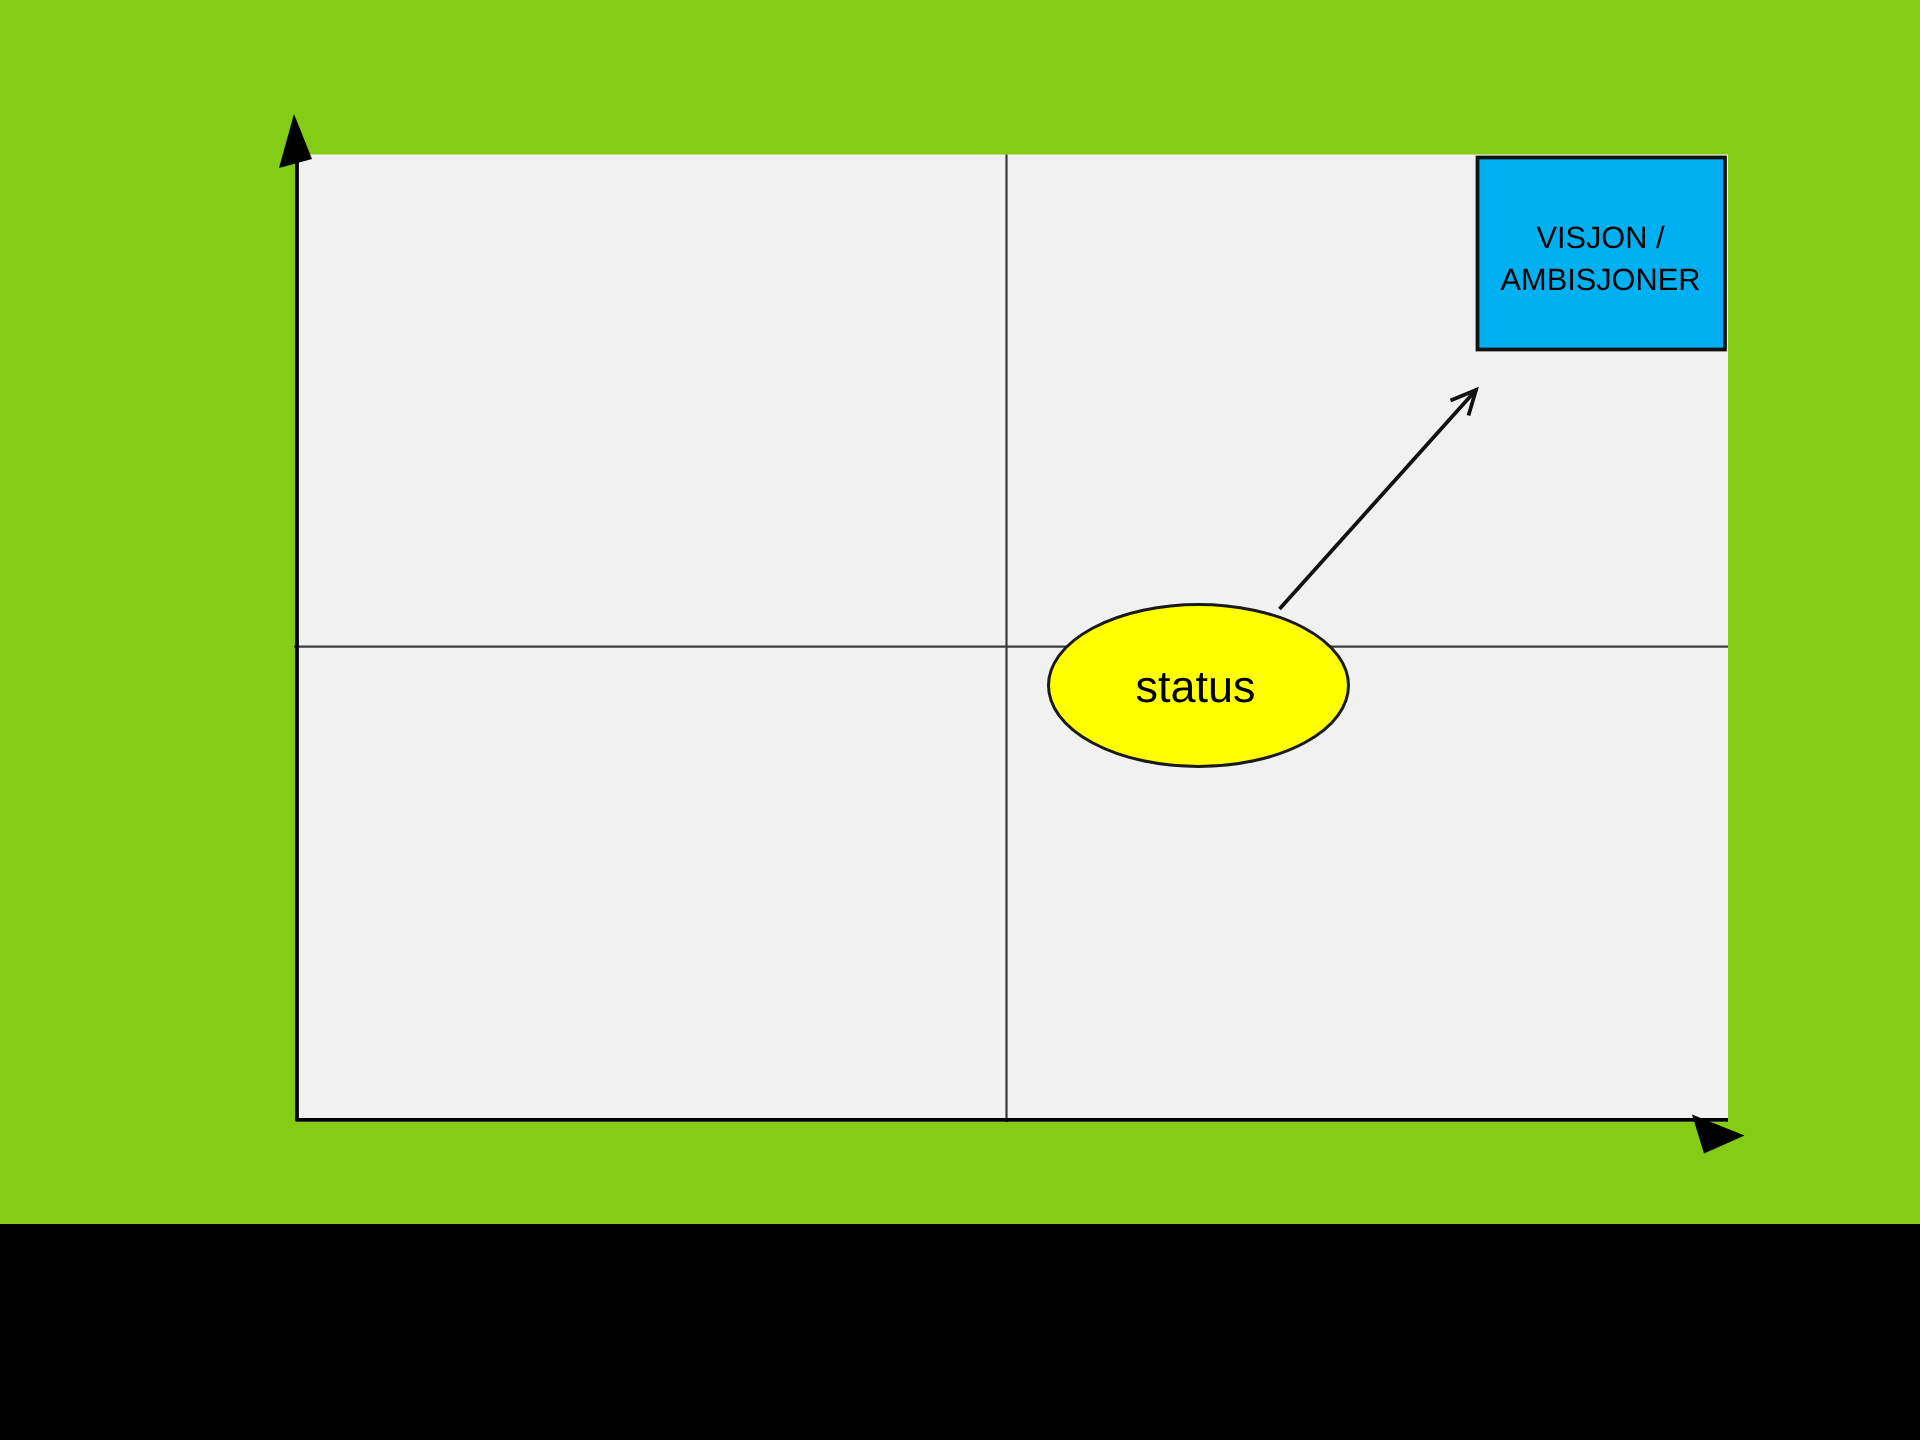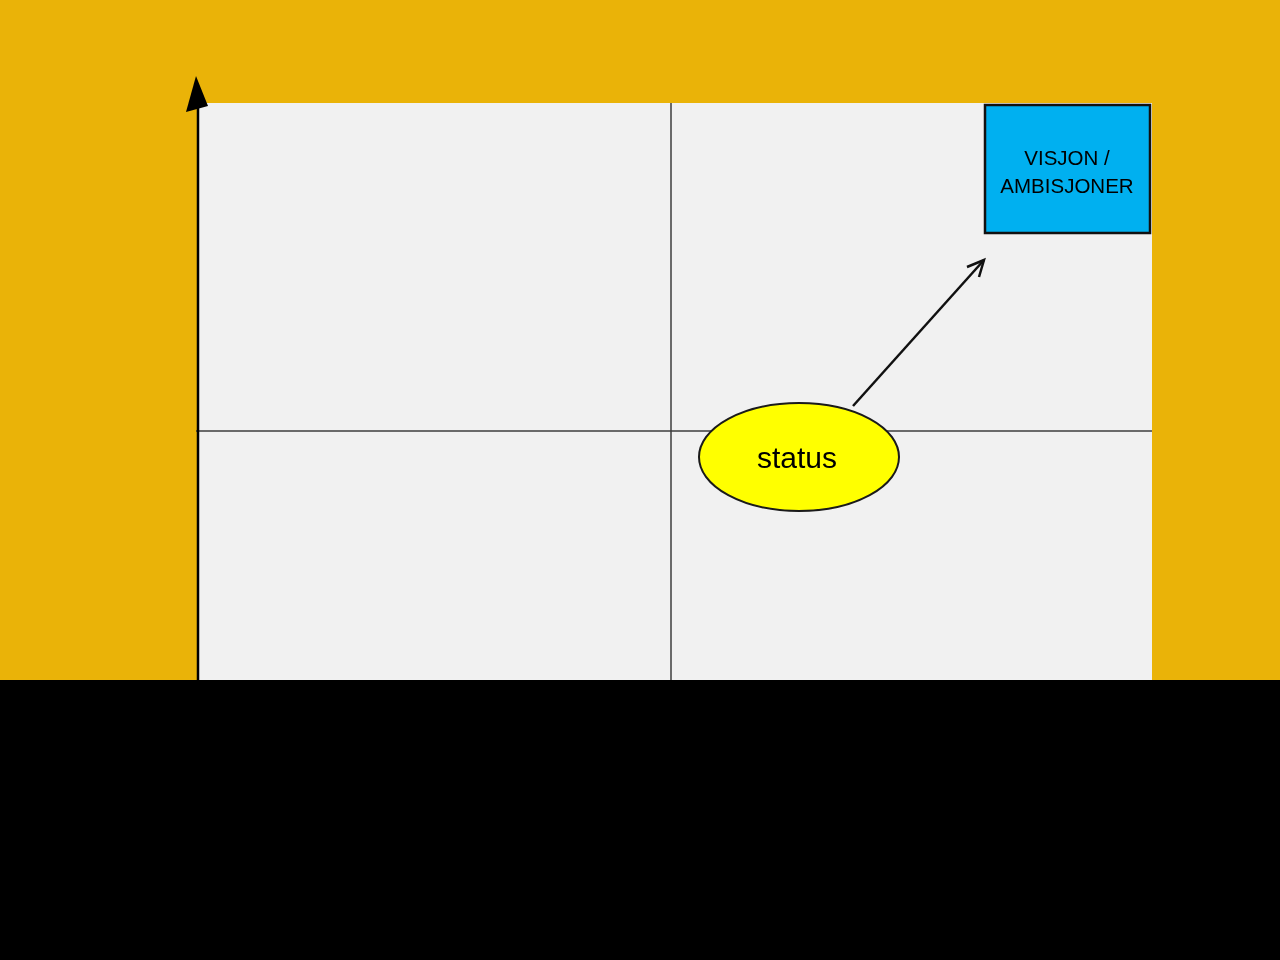--- a/index.html
+++ b/index.html
@@ -1,20 +1,20 @@
 <!DOCTYPE html>
 <html><head>
 <meta charset="utf-8">
 <style>
   html, body { margin: 0; padding: 0; background: #000; }
   .stage {
     position: relative;
     width: 1280px;
-    height: 680px;
-    background: #eab308;
+    height: 816px;
+    background: #84cc16;
     overflow: hidden;
     font-family: "Liberation Sans", "DejaVu Sans", sans-serif;
   }
   svg { position: absolute; inset: 0; display: block; }
   text { font-family: "Liberation Sans", "DejaVu Sans", sans-serif; }
 </style>
 </head>
 <body>
 
 <div class="stage">

